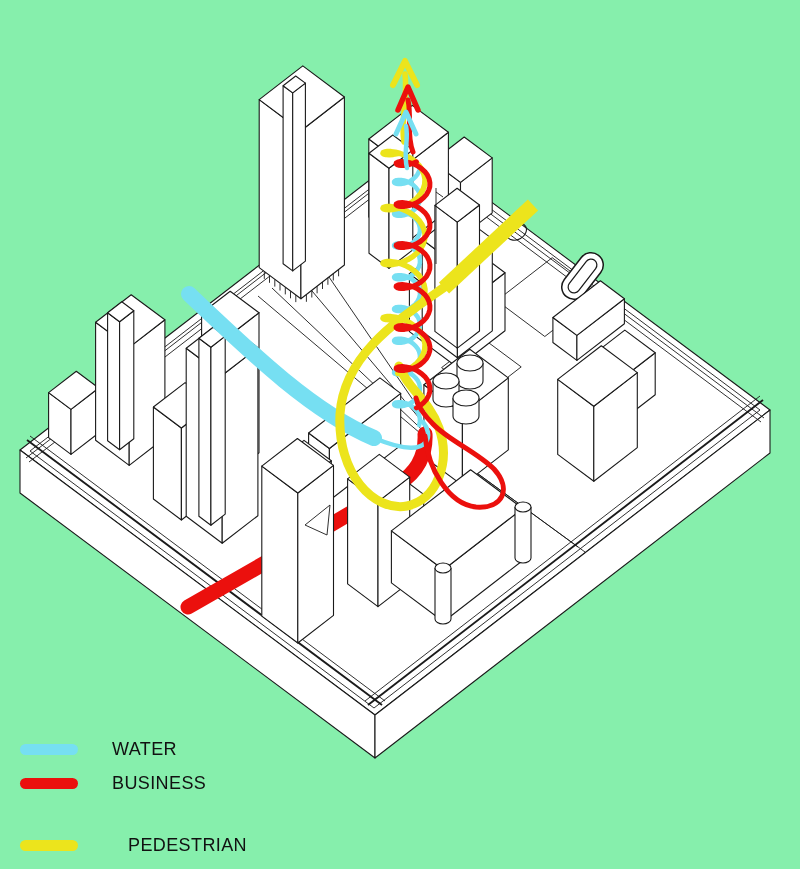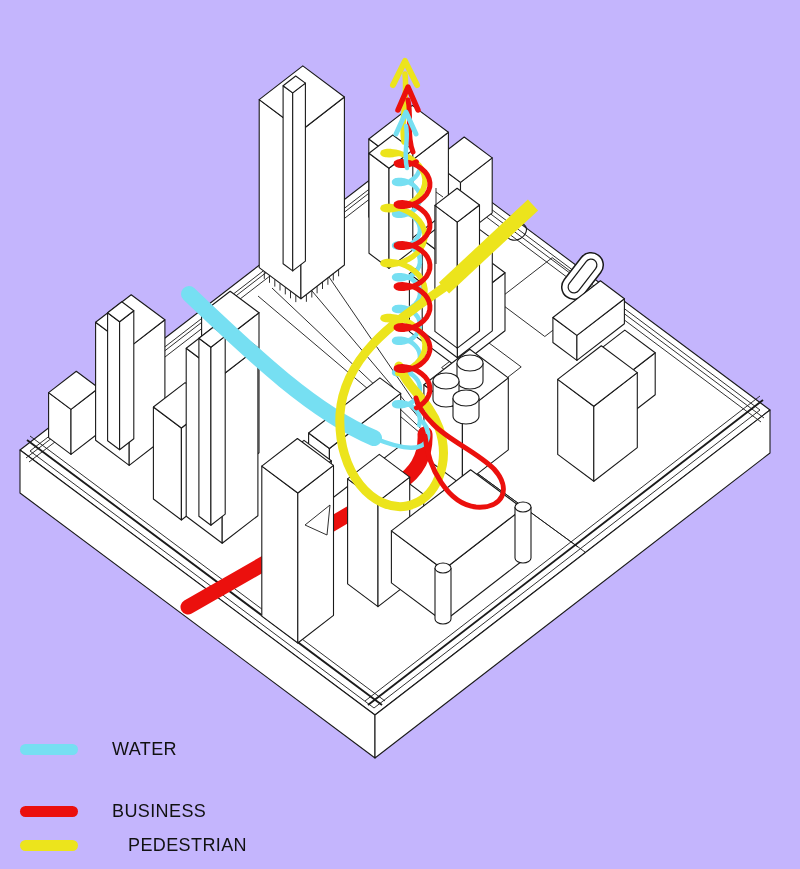--- a/index.html
+++ b/index.html
@@ -1,28 +1,28 @@
 <!DOCTYPE html>
 <html><head>
 <meta charset="utf-8">
 <style>
   html,body{margin:0;padding:0;background:#ffffff;}
-  .stage{position:relative;width:800px;height:869px;background:#c4b5fd;overflow:hidden;
+  .stage{position:relative;width:800px;height:869px;background:#86efac;overflow:hidden;
          font-family:"Liberation Sans",sans-serif;}
   svg{position:absolute;left:0;top:0;}
   .face{fill:#ffffff;stroke:#1a1a1a;stroke-width:1.1;stroke-linejoin:round;}
   .ln-thick{fill:none;stroke:#1a1a1a;stroke-width:1.9;}
   .ground{fill:none;stroke:#1a1a1a;stroke-width:0.9;}
   .band{fill:none;stroke-linecap:round;stroke-linejoin:round;}
   .band-butt{fill:none;stroke-linecap:butt;}
   .flow-thin{fill:none;stroke-linecap:round;stroke-linejoin:round;}
   .legend{position:absolute;left:20px;top:732px;width:300px;}
   .legend-row{position:absolute;left:0;height:22px;display:flex;align-items:center;}
   .legend-row.r0{top:6px;}
-  .legend-row.r1{top:68px;text-align:center;}
+  .legend-row.r1{top:40px;text-align:center;}
   .legend-row.r2{top:102px;gap:16px;}
   .swatch{display:inline-block;width:58px;height:11px;border-radius:6px;flex:0 0 auto;}
   .legend-label{margin-left:34px;font-size:18px;letter-spacing:0.4px;color:#111111;
                 font-family:"Liberation Sans",sans-serif;}
 </style>
 </head>
 <body>
 
 <div class="stage">
   <svg width="800" height="869" viewBox="0 0 800 869">

